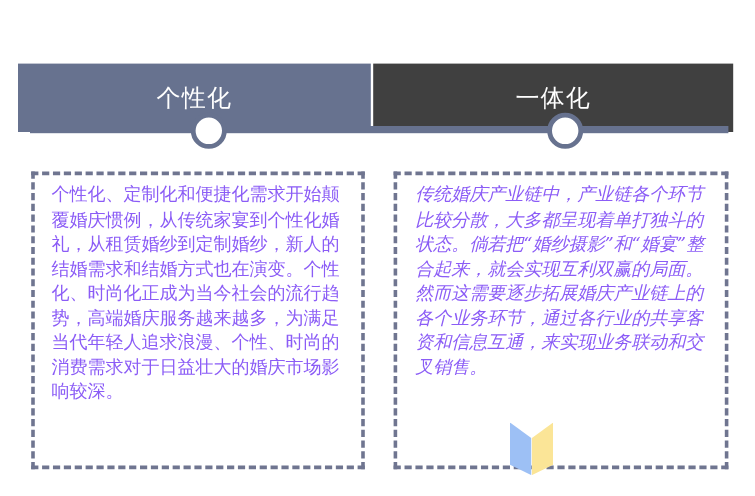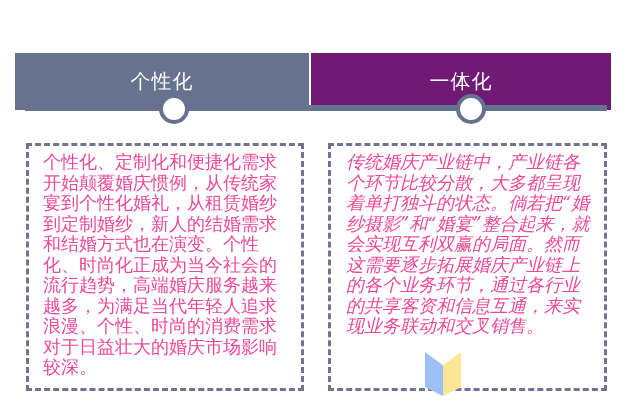--- a/index.html
+++ b/index.html
@@ -1,27 +1,27 @@
 <!DOCTYPE html>
 <html><head>
 <meta charset="utf-8">
 <style>
   html, body { margin:0; padding:0; }
   body { width:629px; height:413px; background:#ffffff; position:relative; overflow:hidden;
          font-family: "DejaVu Serif", "Liberation Serif", serif; }
   .header { position:absolute; top:17px; height:57px; display:flex; align-items:center; justify-content:center;
             color:#ffffff; font-size:20px; font-family: "DejaVu Sans", "Liberation Sans", sans-serif; letter-spacing:1px;margin-top:36px; }
   .h-left { left:15px; width:294px; background:#67728f; }
-  .h-right { left:311px; width:300px; background:#701a75; }
+  .h-right { left:311px; width:300px; background:#404040; }
   .track { position:absolute; left:25px; top:105px; width:582px; height:6px; background:#67728f; }
   .node { position:absolute; width:22px; height:22px; border:4px solid #67728f; border-radius:50%; background:#ffffff; }
   .n1 { left:159px; top:94px; }
   .n2 { left:456px; top:94px; }
   .box { position:absolute; top:143px; height:248px; border:3px dashed #6f7590; box-sizing:border-box;
-         padding:6px 8px 6px 14px; color:#ec4899; font-size:18px; line-height:20.5px; }
+         padding:6px 8px 6px 14px; color:#8b5cf6; font-size:15px; line-height:20.5px; }
   .b-left { left:26px; width:278px; }
   .b-right { left:328px; width:279px; padding-left:15px;font-style:italic; }
   .wm { position:absolute; left:423px; top:350px; width:190px; height:52px; }
   .wm-bar1 { position:absolute; left:2px; top:2px; width:18px; height:44px; background:#9dc0f5; clip-path:polygon(0 0,100% 30%,100% 100%,0 80%); }
   .wm-bar2 { position:absolute; left:20px; top:2px; width:18px; height:44px; background:#fbe597; clip-path:polygon(0 30%,100% 0,100% 80%,0 100%); }
   .wm-cn { position:absolute; left:55px; top:2px; font-size:26px; font-weight:bold; color:#c4c4c4;
            font-family:"DejaVu Sans", sans-serif; letter-spacing:0px; }
   .wm-en { position:absolute; left:60px; top:34px; font-size:13px; color:#c8c8c8; letter-spacing:5px;
            font-family:"DejaVu Sans", sans-serif;margin-top:40px; }
 </style>

